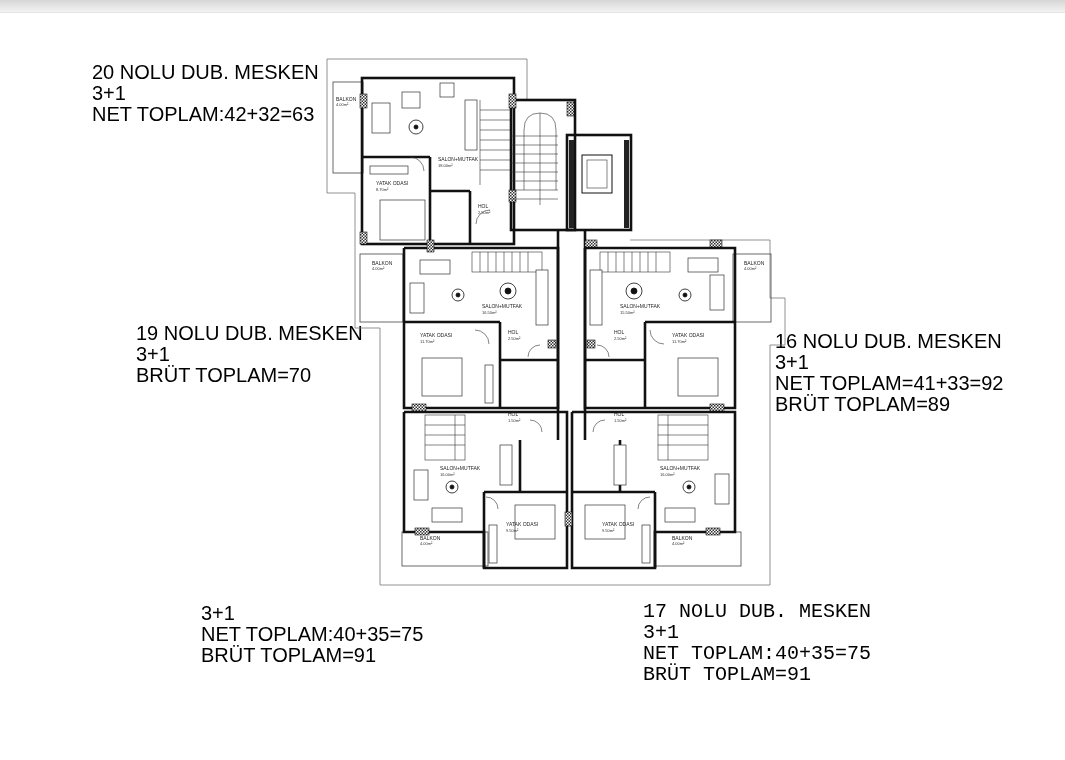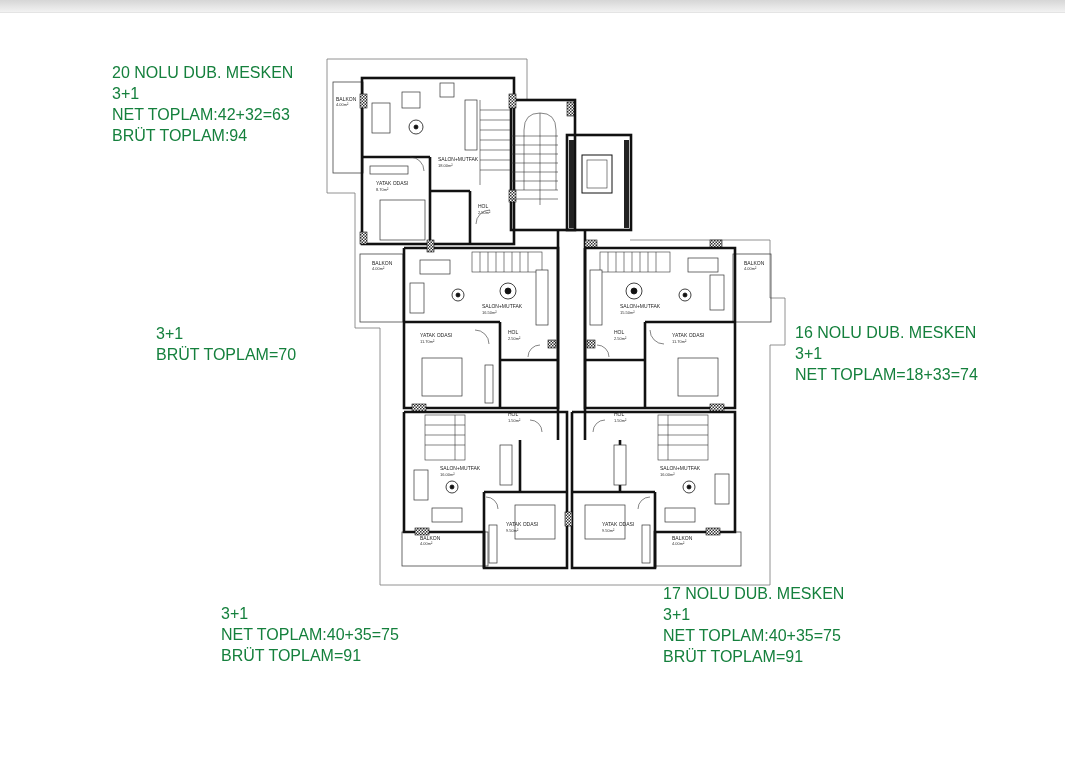--- a/index.html
+++ b/index.html
@@ -7,54 +7,55 @@
     width: 1065px; height: 760px; background: #ffffff;
     position: relative; overflow: hidden;
     font-family: "Liberation Sans", sans-serif; color: #111;
   }
   .topbar {
     position: absolute; left: 0; top: 0; width: 1065px; height: 12px;
     background: linear-gradient(#d6d6d6, #f2f2f2);
     border-bottom: 1px solid #e4e4e4;
   }
   .unit-label {
-    position: absolute; font-size: 16px; line-height: 21px;
-    color: #15803d; white-space: nowrap; margin-left: 20px;
+    position: absolute; font-size: 20px; line-height: 21px;
+    color: #000000; white-space: nowrap;
   }
   .unit-label div { margin: 0; }
   svg.plan { position: absolute; left: 0; top: 0; }
   .rl { font-family: "Liberation Sans", sans-serif; font-size: 5px; fill: #222; }
   .ra { font-family: "Liberation Sans", sans-serif; font-size: 4px; fill: #333; }
 </style>
 </head>
 <body>
 
 <div class="topbar"></div>
 
 <div class="unit-label" style="left:92px; top:62px;">
   <div>20 NOLU DUB. MESKEN</div>
   <div>3+1</div>
   <div>NET TOPLAM:42+32=63</div>
-  <div>BRÜT TOPLAM:94</div>
 </div>
 <div class="unit-label" style="left:136px; top:323px;">
+  <div>19 NOLU DUB. MESKEN</div>
   <div>3+1</div>
   <div>BRÜT TOPLAM=70</div>
 </div>
-<div class="unit-label" style="left:775px; top:322px;">
+<div class="unit-label" style="left:775px; top:331px;">
   <div>16 NOLU DUB. MESKEN</div>
   <div>3+1</div>
-  <div>NET TOPLAM=18+33=74</div>
+  <div>NET TOPLAM=41+33=92</div>
+  <div>BRÜT TOPLAM=89</div>
 </div>
 <div class="unit-label" style="left:201px; top:603px;">
   <div>3+1</div>
   <div>NET TOPLAM:40+35=75</div>
   <div>BRÜT TOPLAM=91</div>
 </div>
-<div class="unit-label" style="left:643px; top:583px;">
+<div class="unit-label" style="left:643px; top:601px;font-family:Liberation Mono, monospace;">
   <div>17 NOLU DUB. MESKEN</div>
   <div>3+1</div>
   <div>NET TOPLAM:40+35=75</div>
   <div>BRÜT TOPLAM=91</div>
 </div>
 
 <svg class="plan" width="1065" height="760" viewBox="0 0 1065 760">
   <defs>
     <pattern id="hatch" width="3" height="3" patternUnits="userSpaceOnUse">
       <rect width="3" height="3" fill="#fff"></rect>

